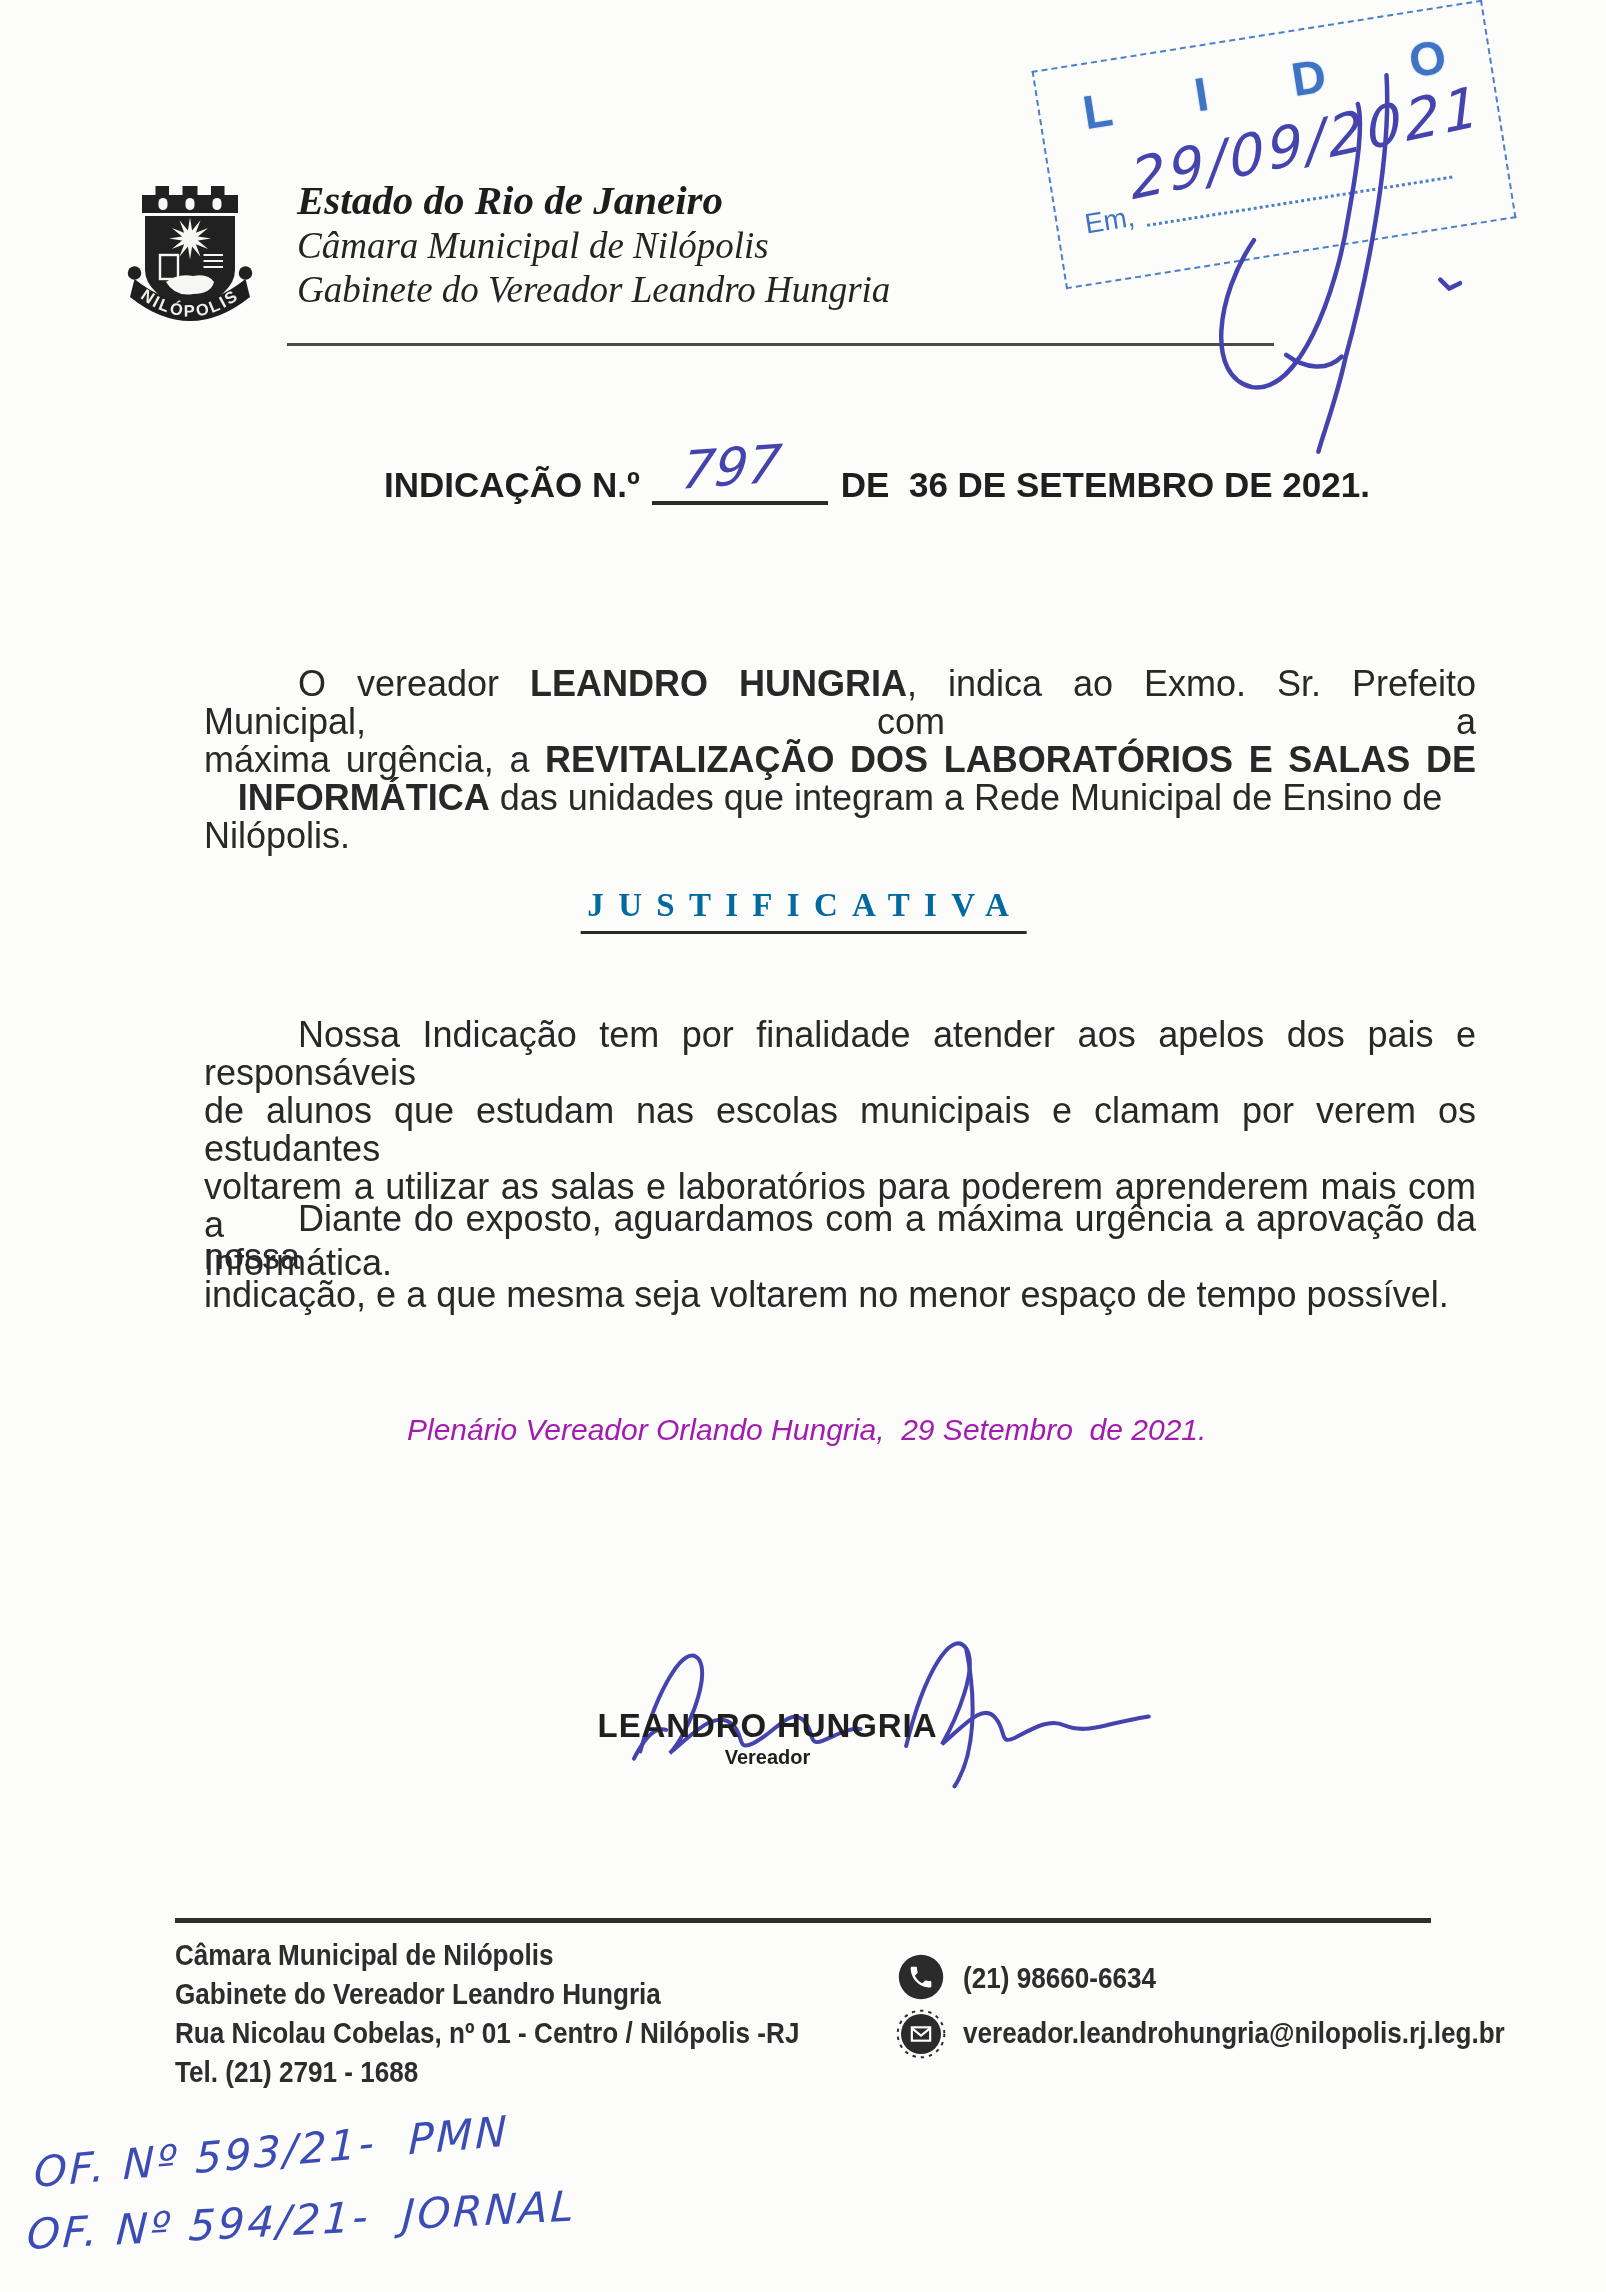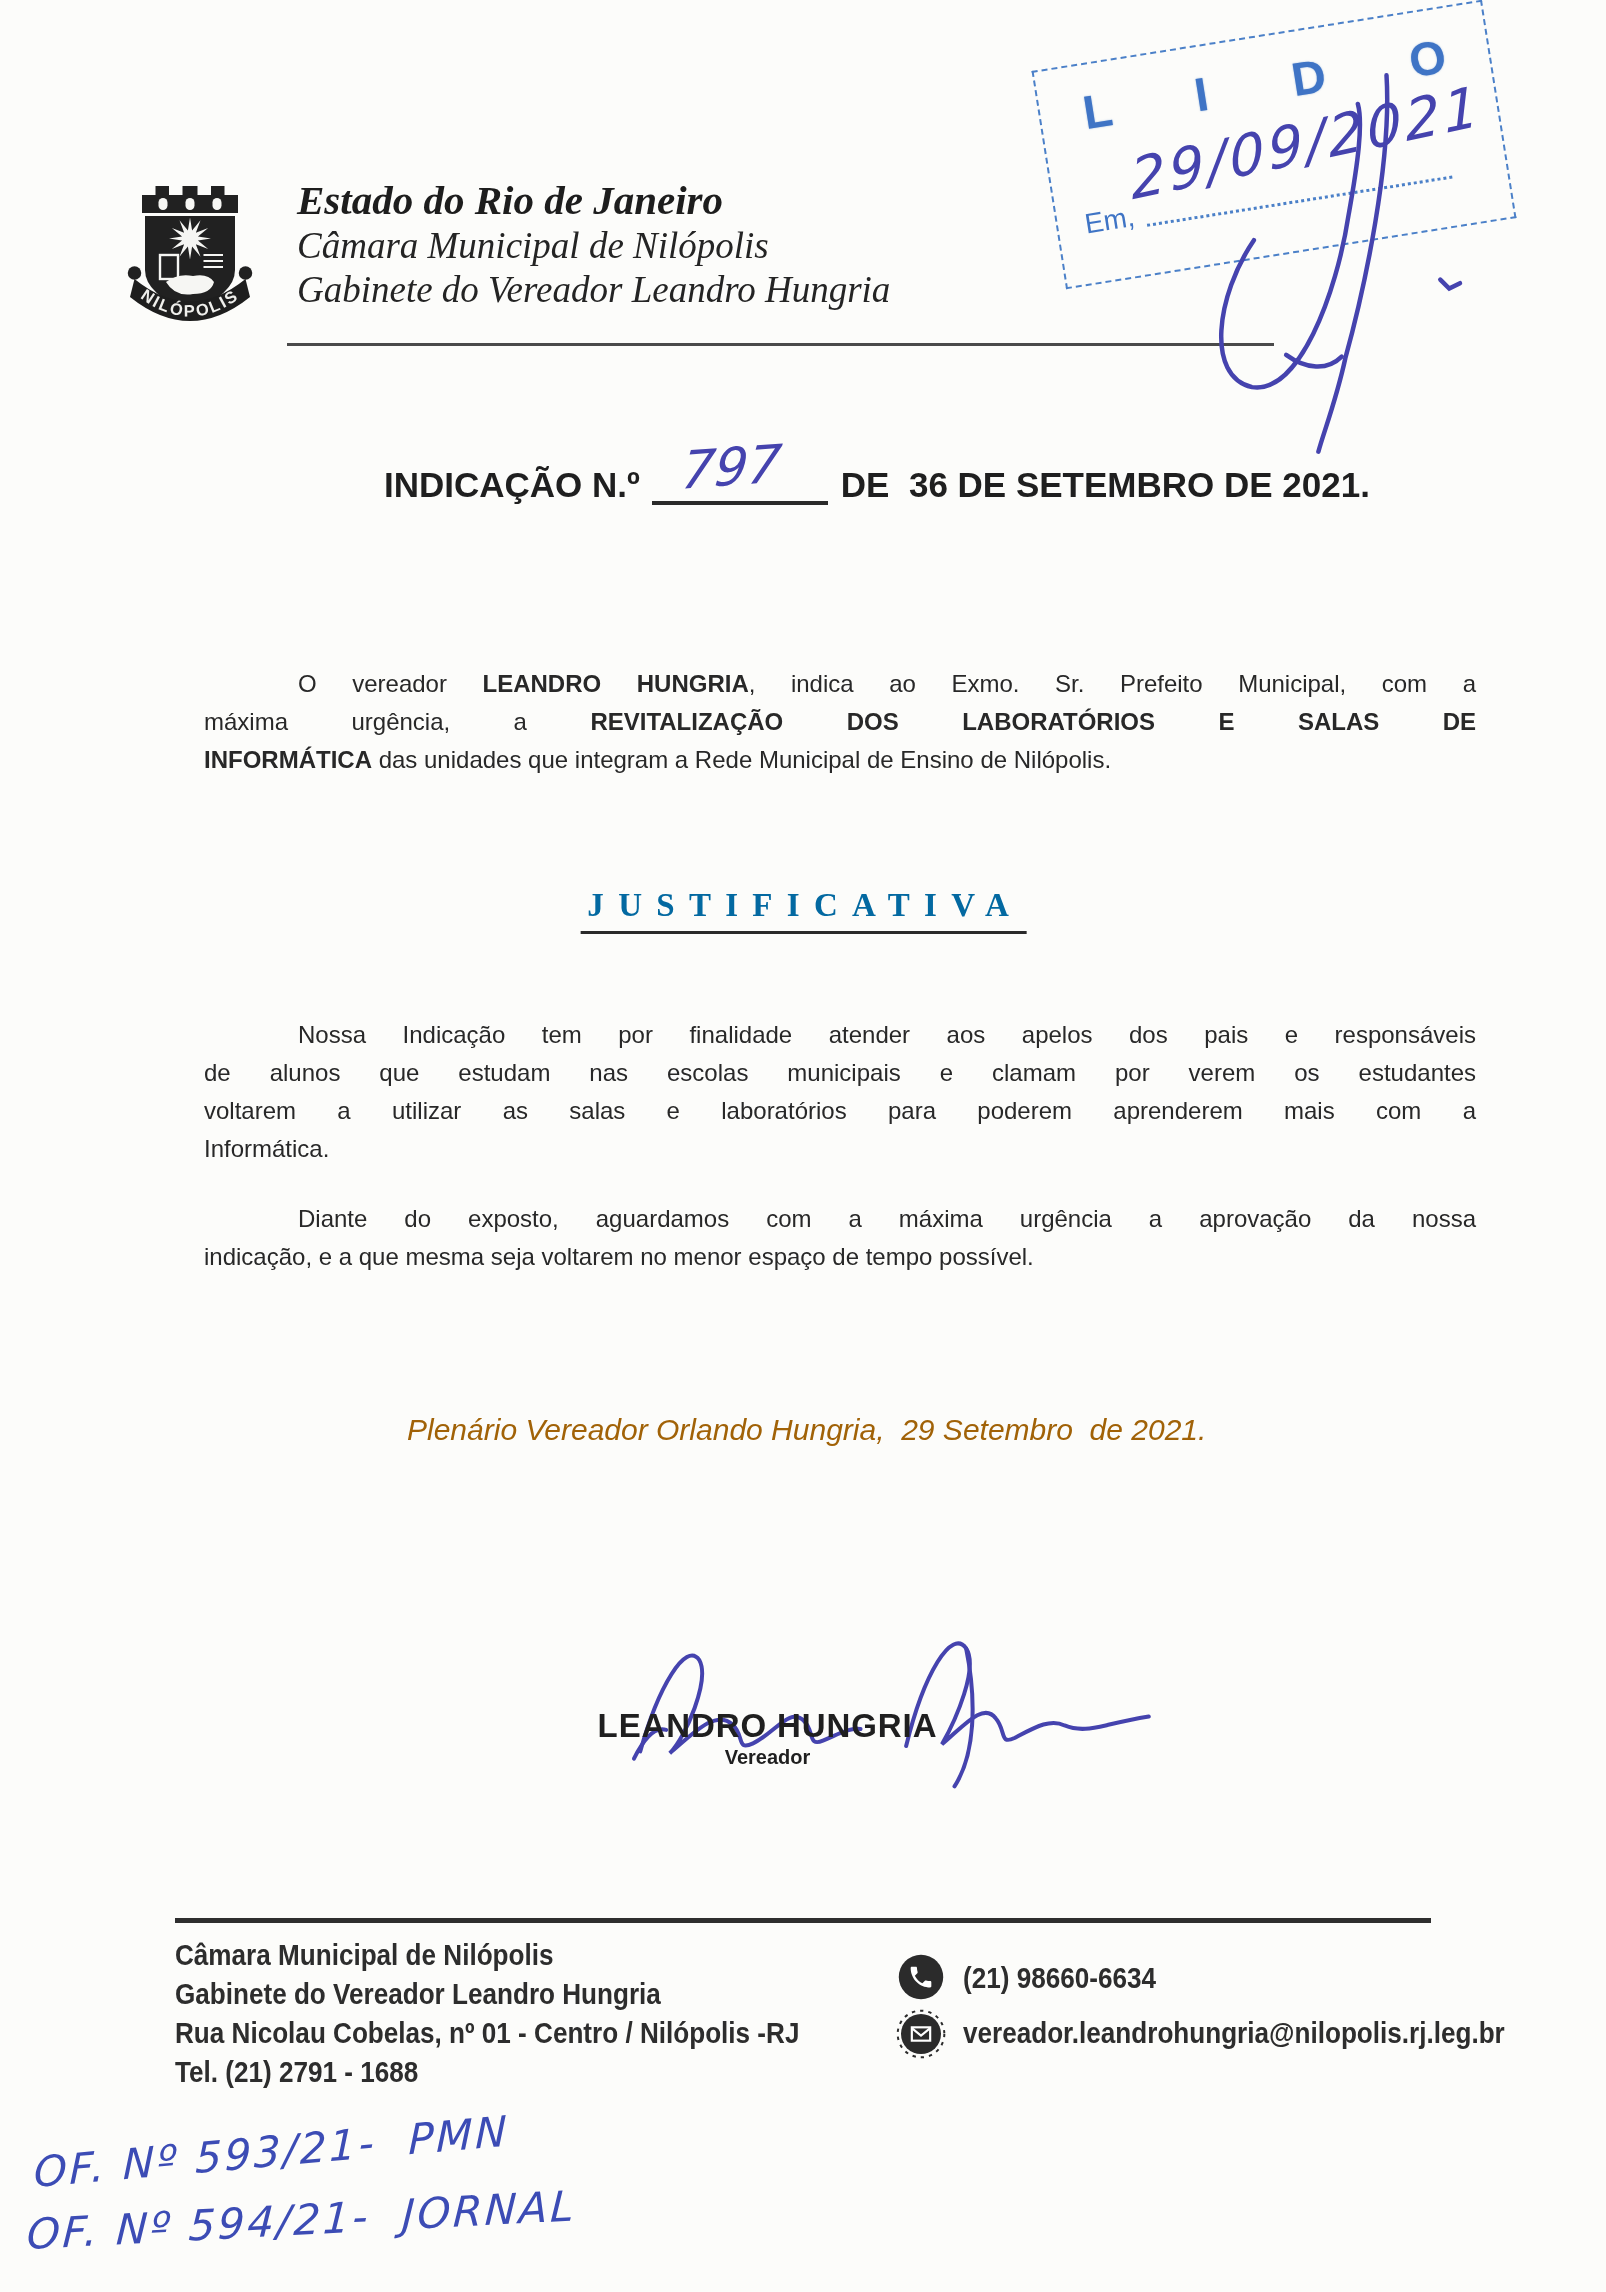--- a/index.html
+++ b/index.html
@@ -37,36 +37,36 @@
   #title-row{
     position:absolute;left:384px;top:460px;display:flex;align-items:flex-end;
     font-size:35px;font-weight:bold;color:#1f1f1f;white-space:pre;
   }
   #title-blank{display:inline-block;position:relative;width:176px;height:41px;border-bottom:4.5px solid #2a2a2a;margin:0 12.5px;}
   #title-number{
     position:absolute;left:30px;top:-23px;font-size:52px;font-weight:normal;color:#4543ae;
     font-family:"DejaVu Sans",sans-serif;font-style:italic;transform:rotate(-4deg) skewX(-10deg);
   }
   
-  .para{position:absolute;left:204px;width:1272px;font-size:24px;line-height:38px;color:#282828;}
+  .para{position:absolute;left:204px;width:1272px;font-size:36px;line-height:38px;color:#282828;}
   .line{white-space:pre-wrap;text-align:justify;text-align-last:justify;}
   .line.last{text-align:center;text-align-last:left;}
   .line.indent{text-indent:94px;}
   .b{font-weight:bold;}
   #p1{top:665px;}
   #justificativa{
     position:absolute;left:50%;top:887px;transform:translateX(-50%);
     font-size:33px;font-weight:bold;letter-spacing:14.3px;color:#0369a1;
     border-bottom:3.6px solid #2a2a2a;padding:0 3.6px 7.2px 7.2px;white-space:pre;font-family:Liberation Serif, serif;
   }
   #p2{top:1004px;margin-top:12px;}
   #p3{top:1200px;}
   #dateline{
     position:absolute;left:407px;top:1413px;font-size:30px;font-style:italic;
-    color:#a16207;white-space:pre;
+    color:#a21caf;white-space:pre;
   }
   
   #sig-name{position:absolute;left:472px;width:591px;top:1707px;text-align:center;font-size:33px;font-weight:bold;color:#1f1f1f;letter-spacing:0.9px;}
   #sig-role{position:absolute;left:472px;width:591px;top:1746px;text-align:center;font-size:20px;font-weight:bold;color:#1f1f1f;}
   
   #footer-rule{position:absolute;left:175px;top:1918px;width:1256px;height:5.4px;background:#2e2e2e;}
   #footer-left{
     position:absolute;left:175px;top:1936px;font-weight:bold;color:#2d2d2d;
     font-size:29px;line-height:39px;transform:scaleX(0.9);transform-origin:left top;
     letter-spacing:0px;

